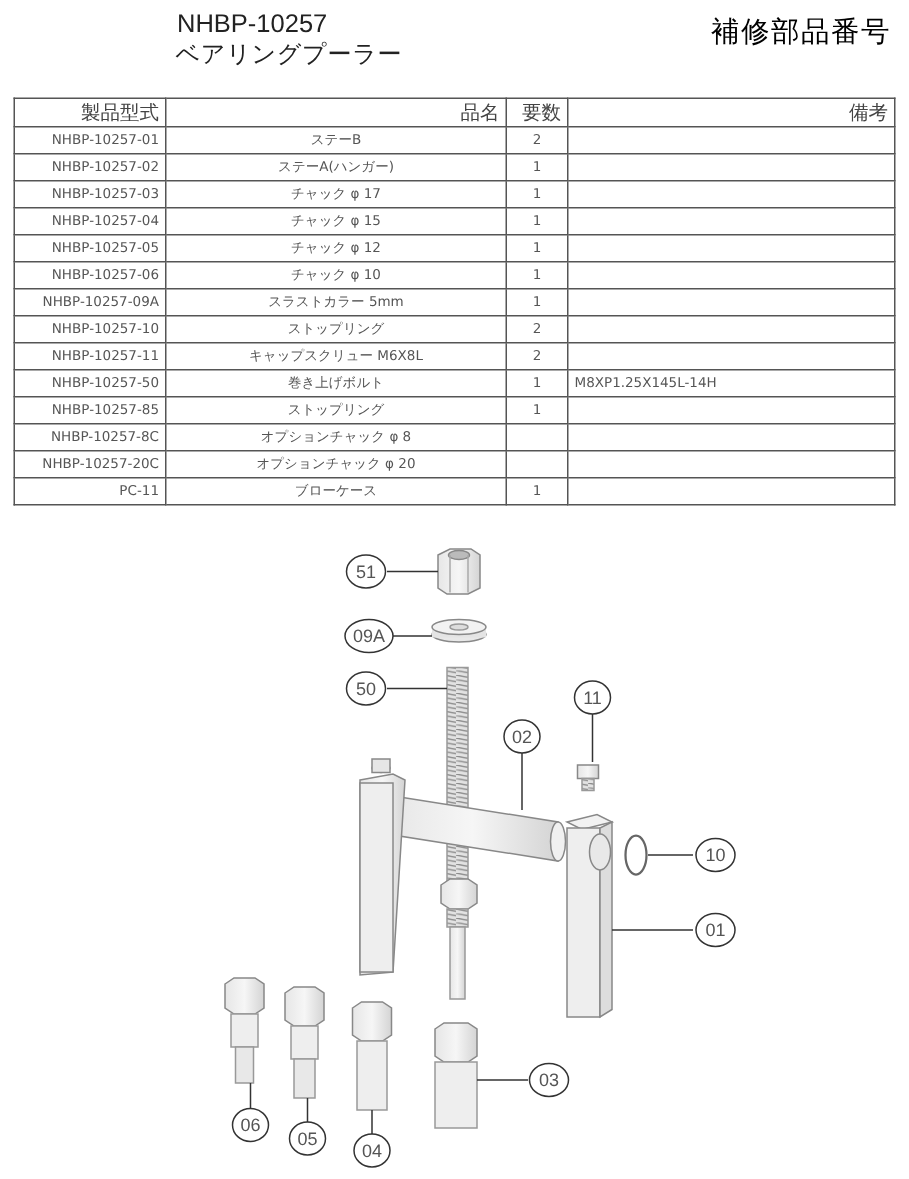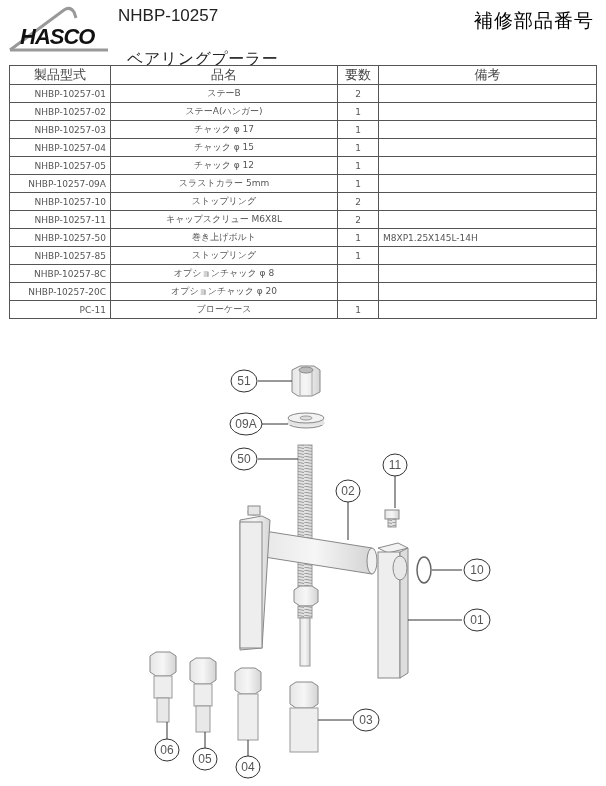--- a/index.html
+++ b/index.html
@@ -3,46 +3,39 @@
 <meta charset="utf-8">
 <style>
   html, body { margin:0; padding:0; background:#ffffff; }
   body { width:606px; height:786px; position:relative; overflow:hidden;
          font-family:"DejaVu Sans", "Liberation Sans", sans-serif; color:#333; }
   .header { position:absolute; left:0; top:0; width:606px; height:60px; }
   .logo { position:absolute; left:8px; top:4px; width:108px; height:50px; }
   .logo svg { display:block; }
   .model-no { position:absolute; left:118px; top:6px; font-family:"Liberation Sans", sans-serif;
               font-size:17px; color:#222; letter-spacing:0px;text-align:right; }
-  .product-name { position:absolute; left:127px; top:26px; font-size:16px; color:#222; letter-spacing:0.5px;margin-top:23px; }
+  .product-name { position:absolute; left:117px; top:26px; font-size:16px; color:#222; letter-spacing:0.5px; }
   .doc-title { position:absolute; right:12px; top:8px; font-size:19px; color:#000000; letter-spacing:1px; }
 
   table.parts { position:absolute; left:9px; top:65px; width:588px; border-collapse:collapse;
                 font-size:9px; color:#555; }
   table.parts th, table.parts td { border:1px solid #555; height:17px; padding:0 4px; white-space:nowrap; }
-  table.parts th { font-weight:normal; font-size:13px; color:#444; height:18px; text-align:center; }
+  table.parts th { font-weight:normal; font-size:13px; color:#444; height:18px; text-align:right; }
   table.parts td.code { text-align:right; width:92px; }
   table.parts td.name { text-align:center; width:218px; }
   table.parts td.qty { text-align:center; width:32px; }
   table.parts td.note { text-align:left; }
 
   .diagram { position:absolute; left:0; top:350px; width:522px; height:436px; }
   .callout text { font-family:"Liberation Sans", sans-serif; font-size:12px; fill:#555; }
 </style>
 </head>
 <body>
 
 <div class="header">
-  <div class="logo">
-    <svg width="108" height="50" viewBox="0 0 108 50">
-      <path d="M2 46 L56 6 Q62 2 66 8 L68 14" fill="none" stroke="#999" stroke-width="3"></path>
-      <line x1="2" y1="46" x2="100" y2="46" stroke="#999" stroke-width="3"></line>
-      <text x="12" y="40" font-family="Liberation Sans, sans-serif" font-size="22" font-weight="bold" font-style="italic" fill="#111" letter-spacing="-1">HASCO</text>
-    </svg>
-  </div>
   <div class="model-no">NHBP-10257</div>
   <div class="product-name">ベアリングプーラー</div>
   <div class="doc-title">補修部品番号</div>
 </div>
 
 <table class="parts">
   <thead>
     <tr>
       <th>製品型式</th>
       <th>品名</th>
@@ -71,20 +64,26 @@
     </tr>
     <tr>
       <td class="code">NHBP-10257-04</td>
       <td class="name">チャック φ 15</td>
       <td class="qty">1</td>
       <td class="note"></td>
     </tr>
     <tr>
       <td class="code">NHBP-10257-05</td>
       <td class="name">チャック φ 12</td>
+      <td class="qty">1</td>
+      <td class="note"></td>
+    </tr>
+    <tr>
+      <td class="code">NHBP-10257-06</td>
+      <td class="name">チャック φ 10</td>
       <td class="qty">1</td>
       <td class="note"></td>
     </tr>
     <tr>
       <td class="code">NHBP-10257-09A</td>
       <td class="name">スラストカラー 5mm</td>
       <td class="qty">1</td>
       <td class="note"></td>
     </tr>
     <tr>

